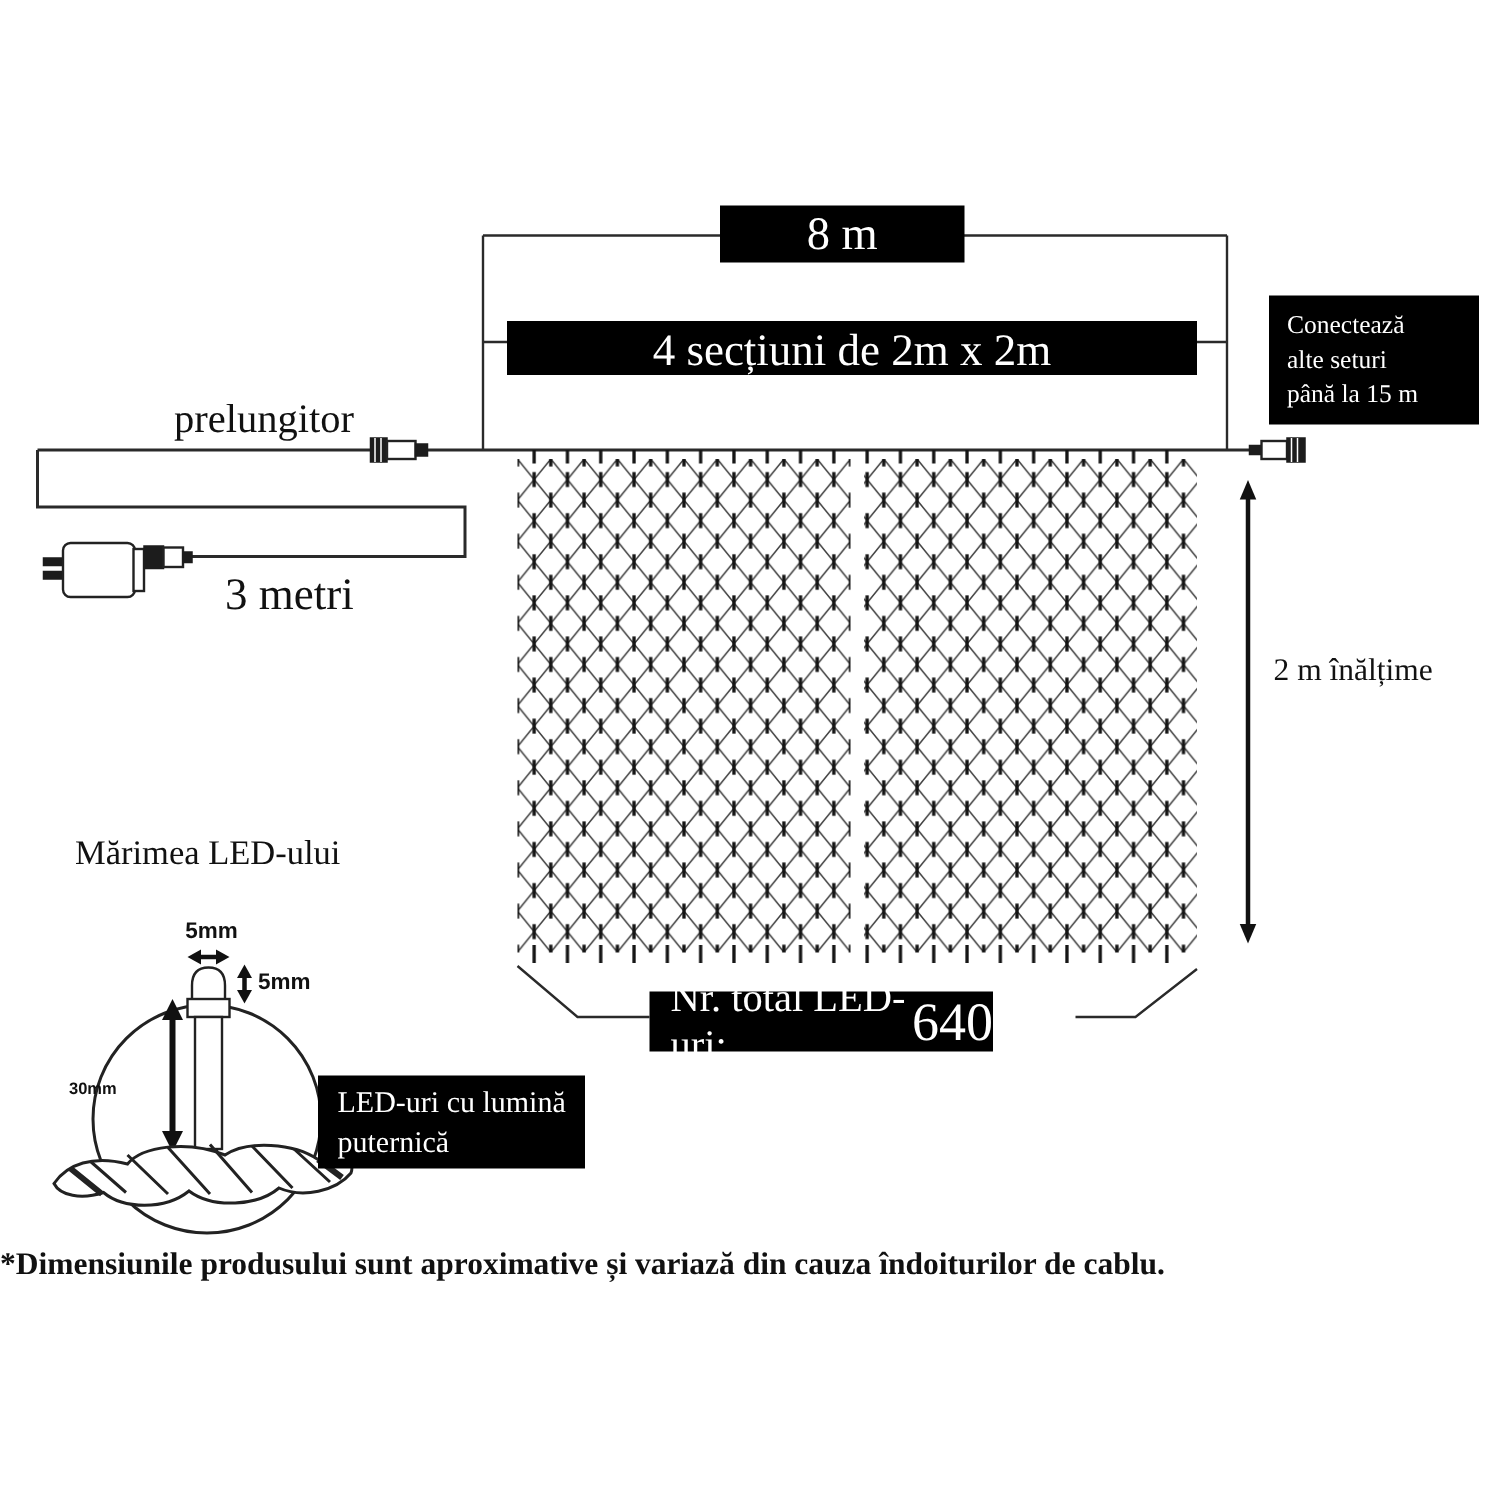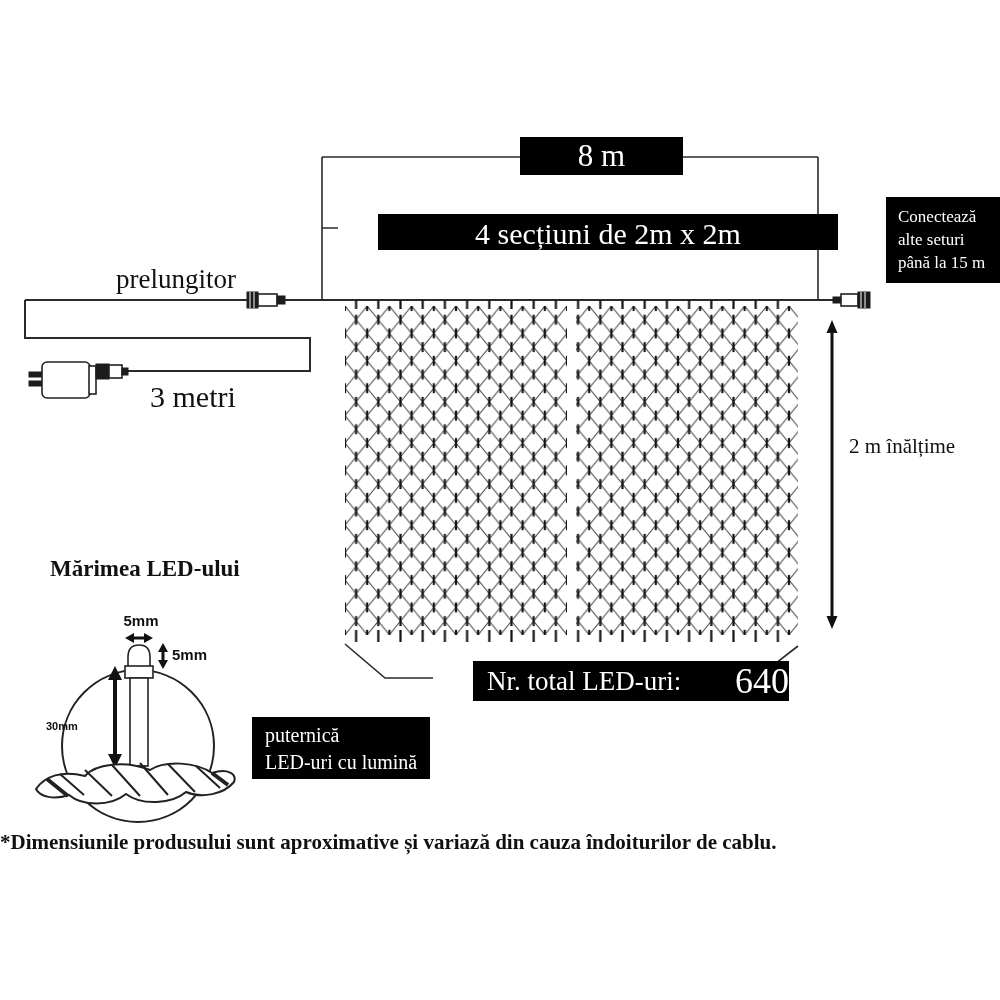--- a/index.html
+++ b/index.html
@@ -9,34 +9,33 @@
   }
   #linework{position:absolute;left:0;top:0;}
   .wire{stroke:var(--line-color,#2a2a2a);stroke-width:2;fill:none;}
   .thin{stroke:var(--line-color,#2a2a2a);stroke-width:1.6;fill:none;}
   .blackfill{fill:#111;stroke:none;}
   .part{fill:#ffffff;stroke:#222;stroke-width:1.6;}
   .darkpart{fill:#1c1c1c;stroke:#1c1c1c;}
   .box{
     position:absolute;background:var(--box-bg,#000);color:var(--box-text,#fff);
     box-sizing:border-box;
-    margin-left:40px;
   }
   .box-8m{left:480px;top:137px;width:163px;height:38px;font-size:31px;line-height:38px;text-align:center;}
   .box-sections{left:338px;top:214px;width:460px;height:36px;font-size:30px;line-height:40px;text-align:center;}
   .box-connect{left:846px;top:197px;width:140px;height:86px;font-size:17px;line-height:23px;padding:8px 0 0 12px;}
-  .box-total{left:433px;top:661px;width:316px;height:40px;display:flex;align-items:center;}
+  .box-total{left:433px;top:661px;width:229px;height:40px;display:flex;align-items:center;}
   .box-total .lbl{font-size:27px;padding-left:14px;}
   .box-total .val{font-size:36px;margin-left:auto;}
   .box-callout{left:212px;top:717px;width:178px;height:62px;font-size:20px;line-height:27px;padding:5px 0 0 13px;}
   .t{position:absolute;white-space:nowrap;}
   .t-prelungitor{left:116px;top:264px;font-size:27px;}
   .t-3metri{left:150px;top:380px;font-size:30px;}
   .t-inaltime{left:849px;top:434px;font-size:21px;}
-  .t-marimea{left:50px;top:556px;font-size:23px;font-weight:bold;}
+  .t-marimea{left:50px;top:556px;font-size:23px;font-weight:normal;}
   .mm{font-family:Liberation Sans, sans-serif;font-weight:bold;color:#111;}
   .t-5mm-top{left:121px;top:612px;font-size:15px;width:40px;text-align:center;white-space:nowrap;}
   .t-5mm-right{left:172px;top:646px;font-size:15px;}
   .t-30mm{left:46px;top:720px;font-size:11px;}
   .t-footer{position:absolute;left:0;top:830px;width:1000px;text-align:left;font-size:21px;font-weight:bold;white-space:nowrap;}
 </style>
 </head>
 <body>
 
 <div id="stage">
@@ -159,22 +158,22 @@
     <div>alte seturi</div>
     <div>până la 15 m</div>
   </div>
 
   <div class="box box-total">
     <span class="lbl">Nr. total LED-uri:</span>
     <span class="val">640</span>
   </div>
 
   <div class="box box-callout">
+    <div>LED-uri cu lumină</div>
     <div>puternică</div>
-    <div>LED-uri cu lumină</div>
   </div>
 
   <div class="t t-prelungitor">prelungitor</div>
   <div class="t t-3metri">3 metri</div>
   <div class="t t-inaltime">2 m înălțime</div>
   <div class="t t-marimea">Mărimea LED-ului</div>
   <div class="t mm t-5mm-top">5mm</div>
   <div class="t mm t-5mm-right">5mm</div>
   <div class="t mm t-30mm">30mm</div>
   <div class="t-footer">*Dimensiunile produsului sunt aproximative și variază din cauza îndoiturilor de cablu.</div>

